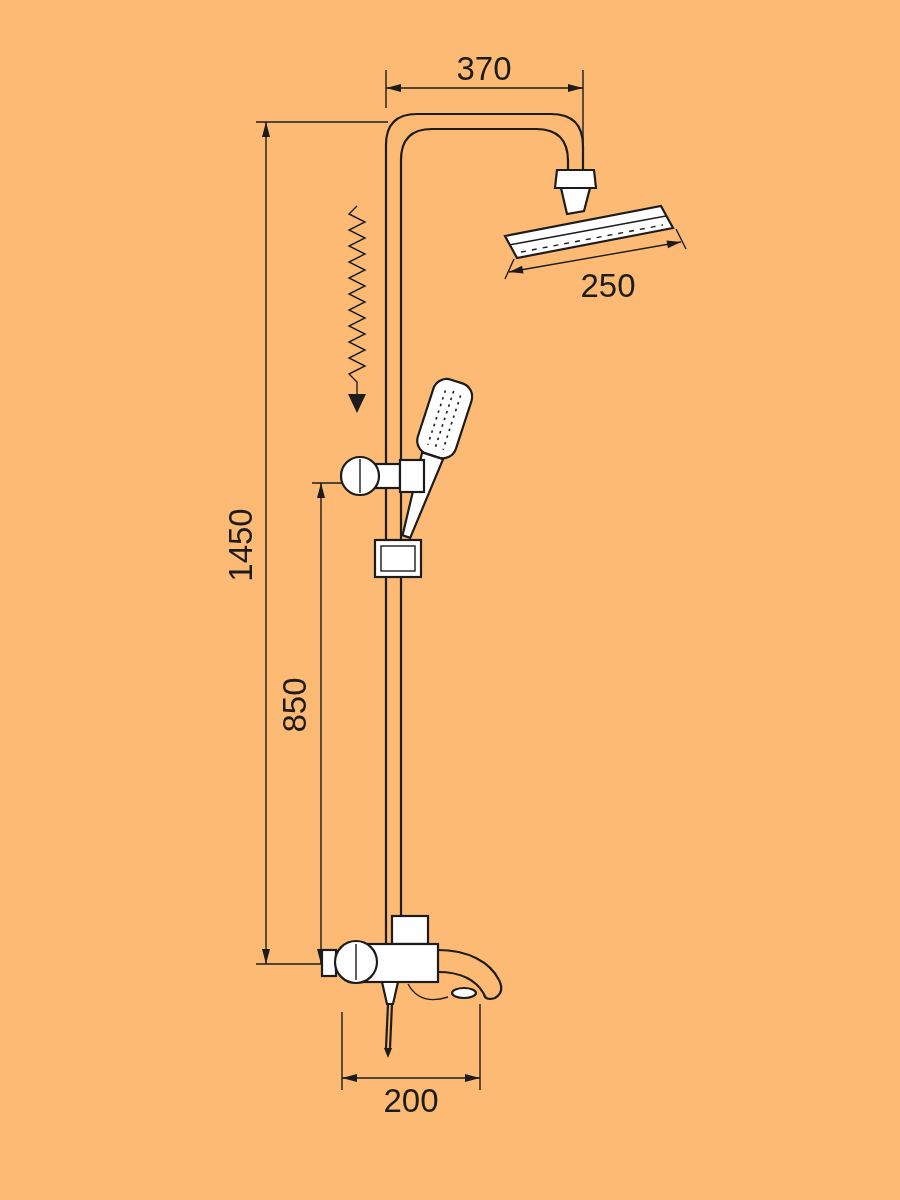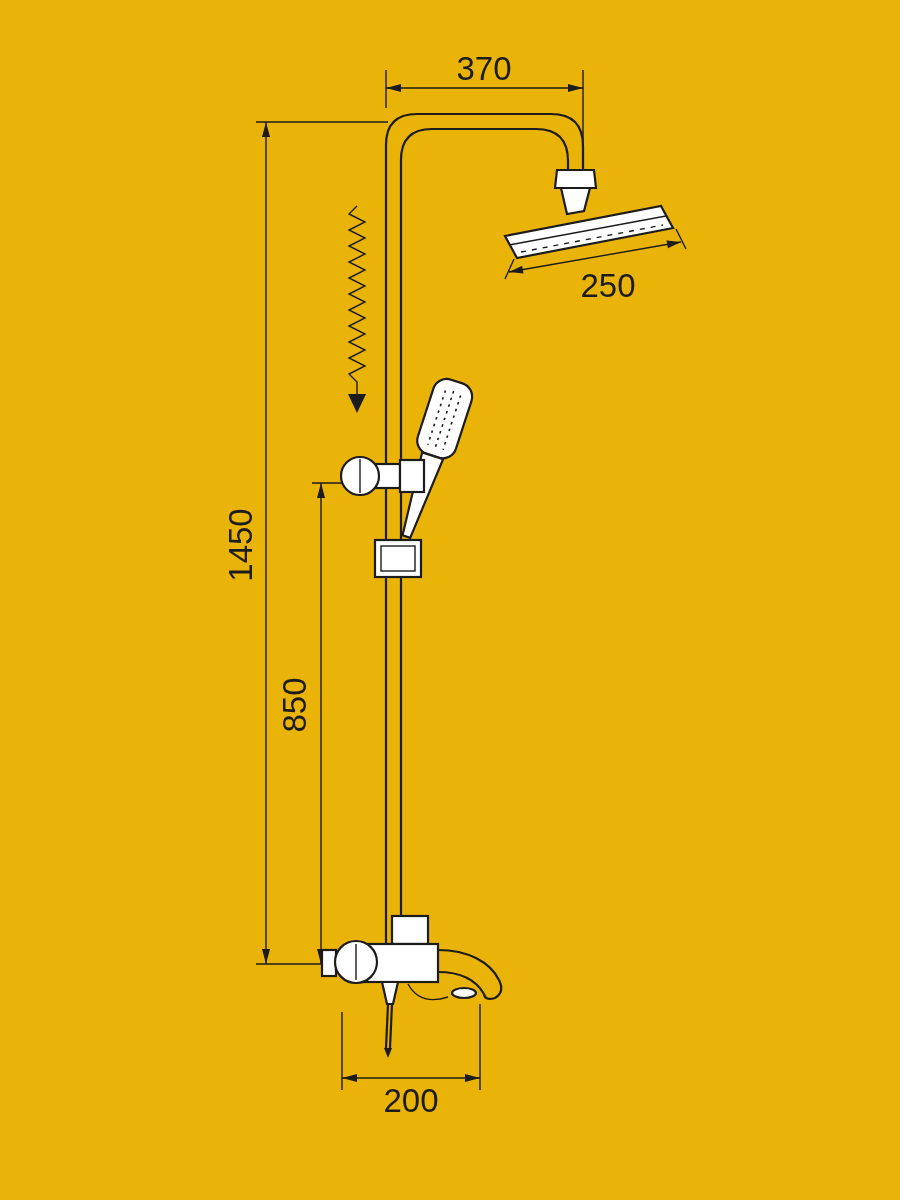--- a/index.html
+++ b/index.html
@@ -1,17 +1,17 @@
 <!DOCTYPE html>
 <html><head>
 <meta charset="utf-8">
 <style>
   html,body{margin:0;padding:0;background:#ffffff;}
   .canvas{
-    width:900px;height:1200px;background:#eab308;position:relative;overflow:hidden;
+    width:900px;height:1200px;background:#fdba74;position:relative;overflow:hidden;
     font-family:"Liberation Sans", sans-serif;
   }
   svg{display:block;}
   .dim-text{font-size:33px;fill:#1c1c1c;font-family:"Liberation Sans",sans-serif;}
   .thin{stroke:#1c1c1c;stroke-width:1.4;fill:none;}
   .prod{stroke:#1c1c1c;stroke-width:2.2;fill:none;}
   .prodw{stroke:#1c1c1c;stroke-width:2.2;fill:#ffffff;}
   .arrow{fill:#1c1c1c;stroke:none;}
 </style>
 </head>

